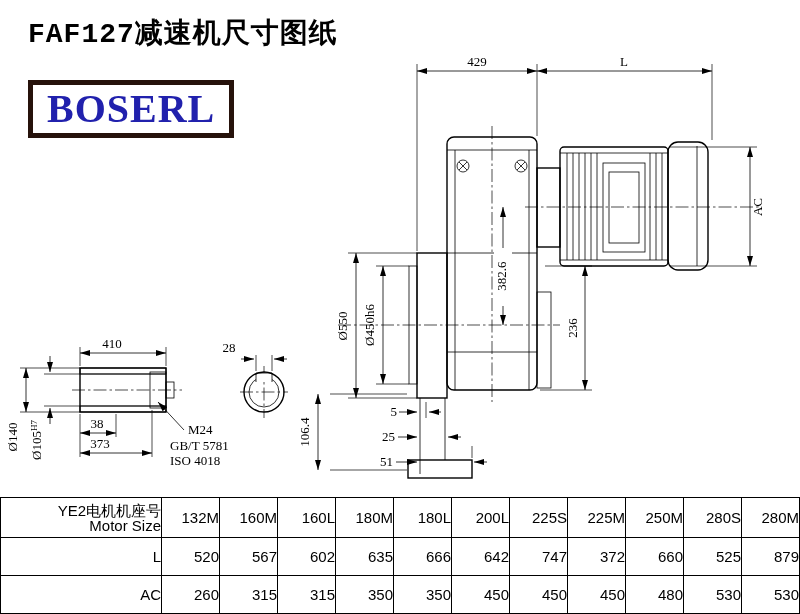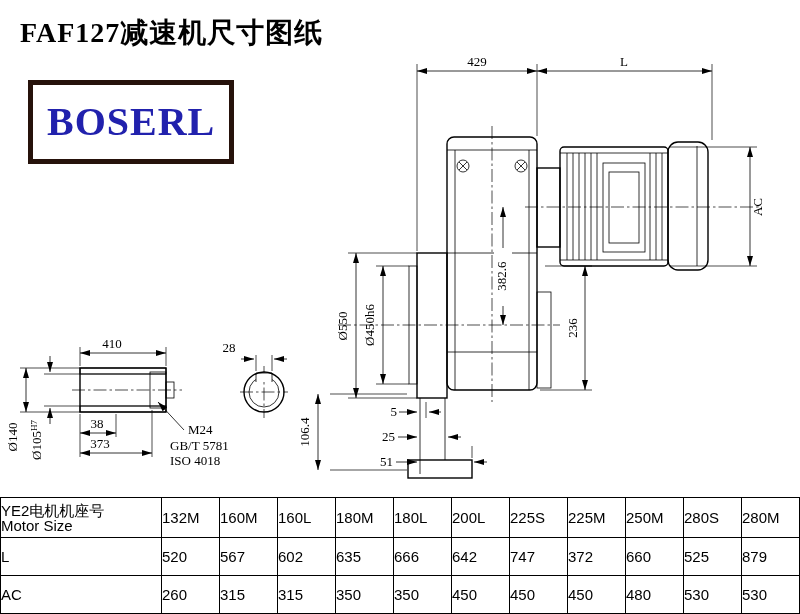--- a/index.html
+++ b/index.html
@@ -1,33 +1,33 @@
 <!DOCTYPE html>
 <html><head>
 <meta charset="utf-8">
 <style>
   html,body{margin:0;padding:0;background:#fff;}
   #page{position:relative;width:800px;height:614px;background:#ffffff;overflow:hidden;
         font-family:"Liberation Sans", sans-serif;color:#000;}
-  #title{position:absolute;left:20px;top:14px;font-size:28px;font-weight:bold;
-         font-family:Liberation Serif, serif;letter-spacing:1px;}
+  #title{position:absolute;left:28px;top:14px;font-size:28px;font-weight:bold;
+         font-family:Liberation Mono, monospace;letter-spacing:1px;}
   #logo{position:absolute;left:28px;top:80px;border:5px solid #26120b;background:#fff;
-        padding:13px 14px;height:48px;display:flex;align-items:center;}
+        padding:0 14px;height:48px;display:flex;align-items:center;}
   #logo span{font-family:"Liberation Serif", serif;font-weight:bold;font-size:40px;
         color:#2121ad;letter-spacing:1px;line-height:1;}
   svg{position:absolute;left:0;top:0;}
   svg text{font-family:"Liberation Serif", serif;font-size:13px;fill:#000;}
   .ol{fill:none;stroke:#000;stroke-width:1.4;}
   .tl{fill:none;stroke:#000;stroke-width:0.8;}
   .ext{stroke:#000;stroke-width:0.7;fill:none;}
   .dim{stroke:#000;stroke-width:0.8;fill:none;}
   .cl{stroke:#000;stroke-width:0.7;fill:none;stroke-dasharray:13 3 2.5 3;}
   #dimtable{position:absolute;left:0;top:497px;width:800px;height:117px;
         border-collapse:collapse;table-layout:fixed;font-size:15px;}
-  #dimtable th,#dimtable td{border:1px solid #000;text-align:left;vertical-align:middle;
+  #dimtable th,#dimtable td{border:1px solid #000;text-align:right;vertical-align:middle;
         padding:0;font-weight:normal;overflow:hidden;white-space:nowrap;}
   #dimtable tr{height:29px;}
   #dimtable tr.hdr{height:30px;}
   #dimtable .c0{width:160px;}
   #dimtable .hdr .c0 div{line-height:1.0;font-size:15px;}
 </style>
 </head>
 <body>
 
 <div id="page">

